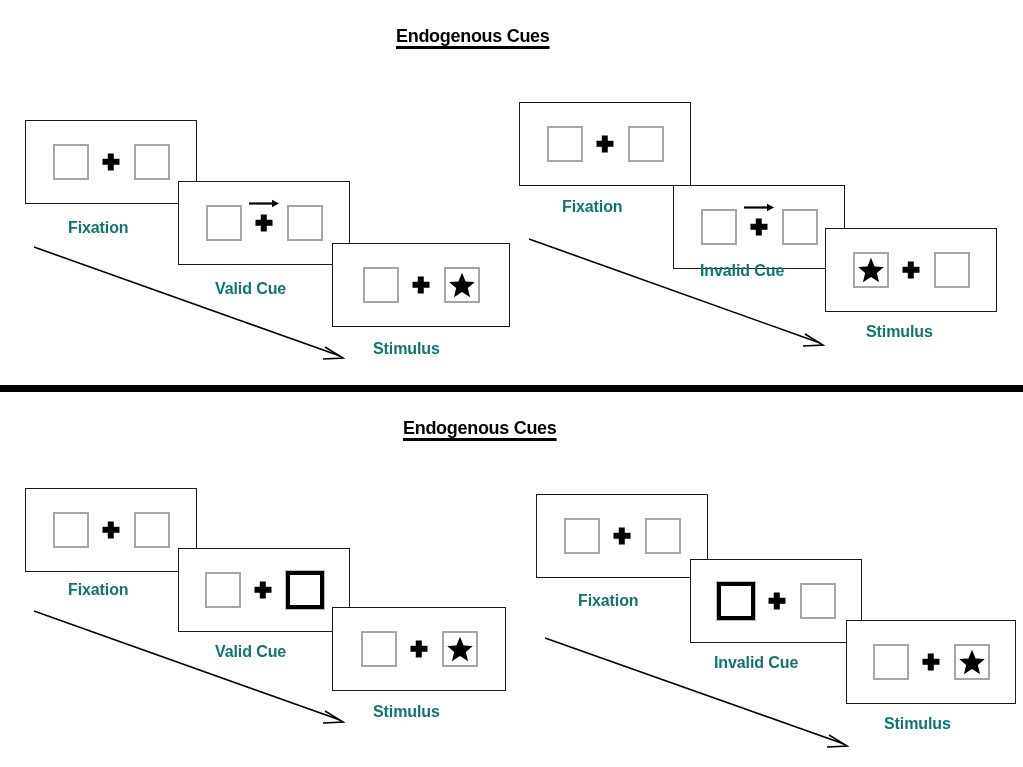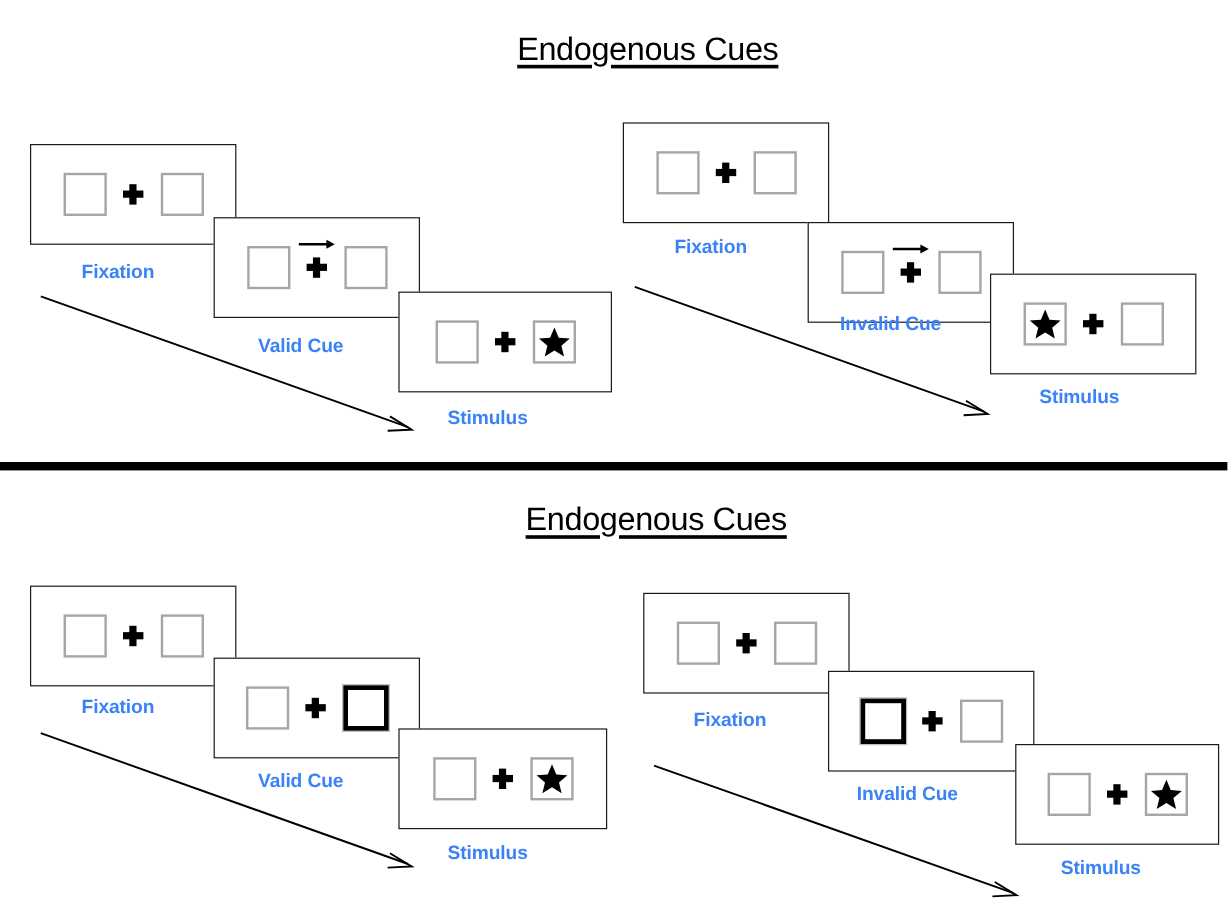--- a/index.html
+++ b/index.html
@@ -10,29 +10,28 @@
   body {
     width: 1023px;
     height: 767px;
     position: relative;
     font-family: "Liberation Sans", sans-serif;
     overflow: hidden;
   }
 
   .section-title {
     position: absolute;
-    font-size: 27px;
-    font-weight: normal;
+    font-size: 18px;
+    font-weight: bold;
     color: #000000;
     text-decoration: underline;
     text-underline-offset: 4px;
     text-decoration-thickness: 3px;
     white-space: nowrap;
     letter-spacing: -0.3px;
-    margin-left: 35px;
   }
 
   .divider {
     position: absolute;
     background: #000000;
   }
 
   
   .panel {
     position: absolute;
@@ -90,21 +89,21 @@
     left: 50%;
     transform: translateX(-50%);
   }
   .arrow-cue svg { display: block; }
 
   
   .stage-label {
     position: absolute;
     font-size: 16px;
     font-weight: bold;
-    color: #3b82f6;
+    color: #0f766e;
     white-space: nowrap;
     letter-spacing: -0.1px;
   }
 
   
   .time-arrow {
     position: absolute;
   }
   .time-arrow svg { display: block; overflow: visible; }
 </style>

